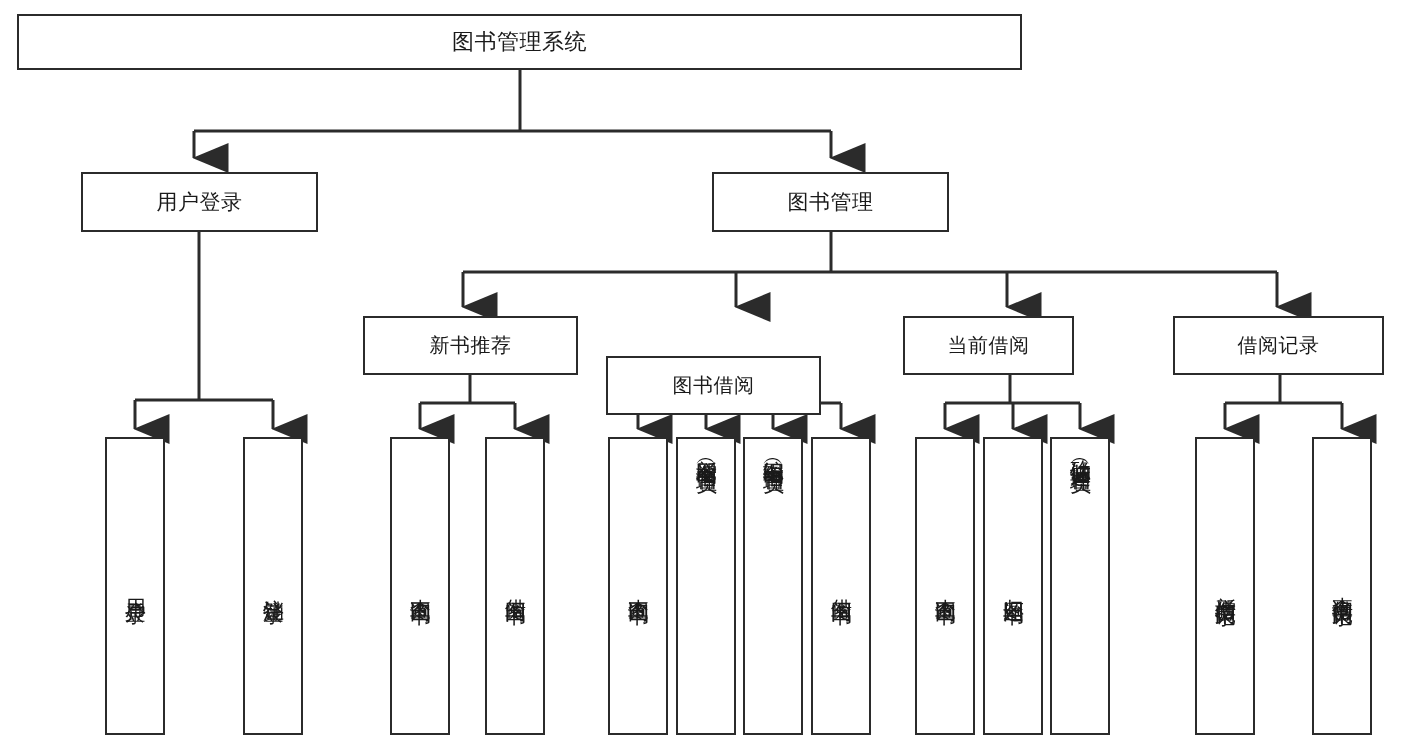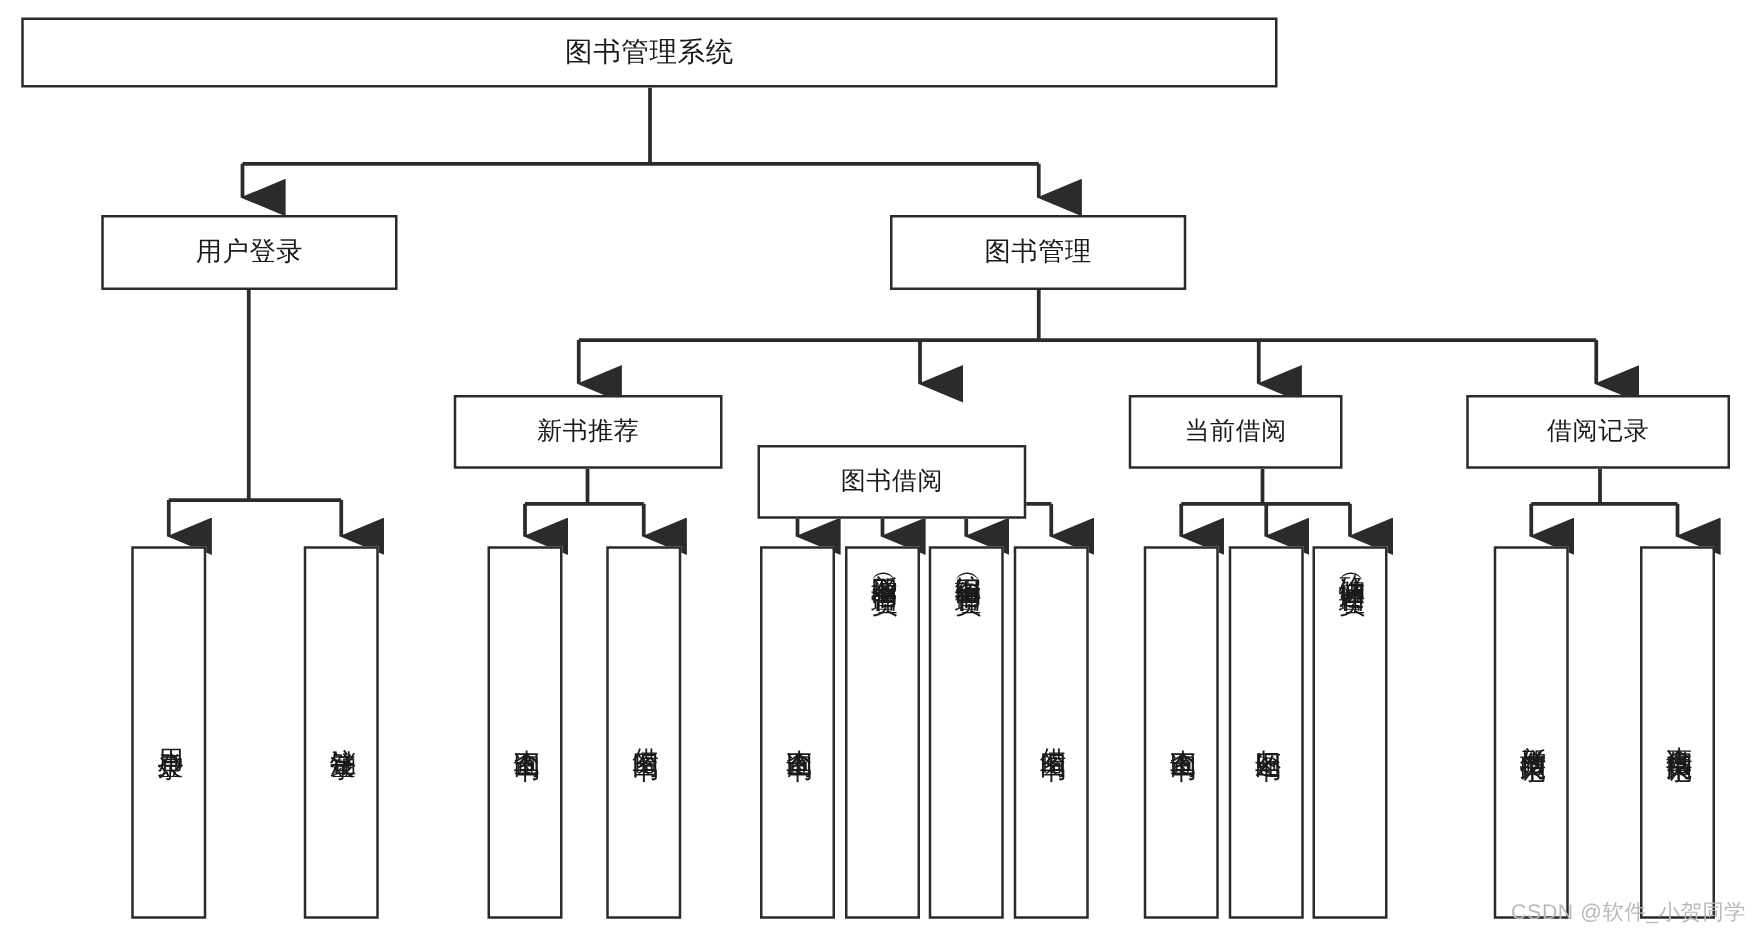--- a/index.html
+++ b/index.html
@@ -220,15 +220,14 @@
     <div class="leaf-inner">
       <span class="node-label-v">新增借阅记录</span>
     </div>
   </div>
   <div class="node-box leaf" style="left:1312px; top:437px; width:60px; height:298px;">
     <div class="leaf-inner">
       <span class="node-label-v">查询借阅记录</span>
     </div>
   </div>
 
-  <div id="watermark">CSDN @软件_小贺同学</div>
 
 </div>
 
 </body></html>

